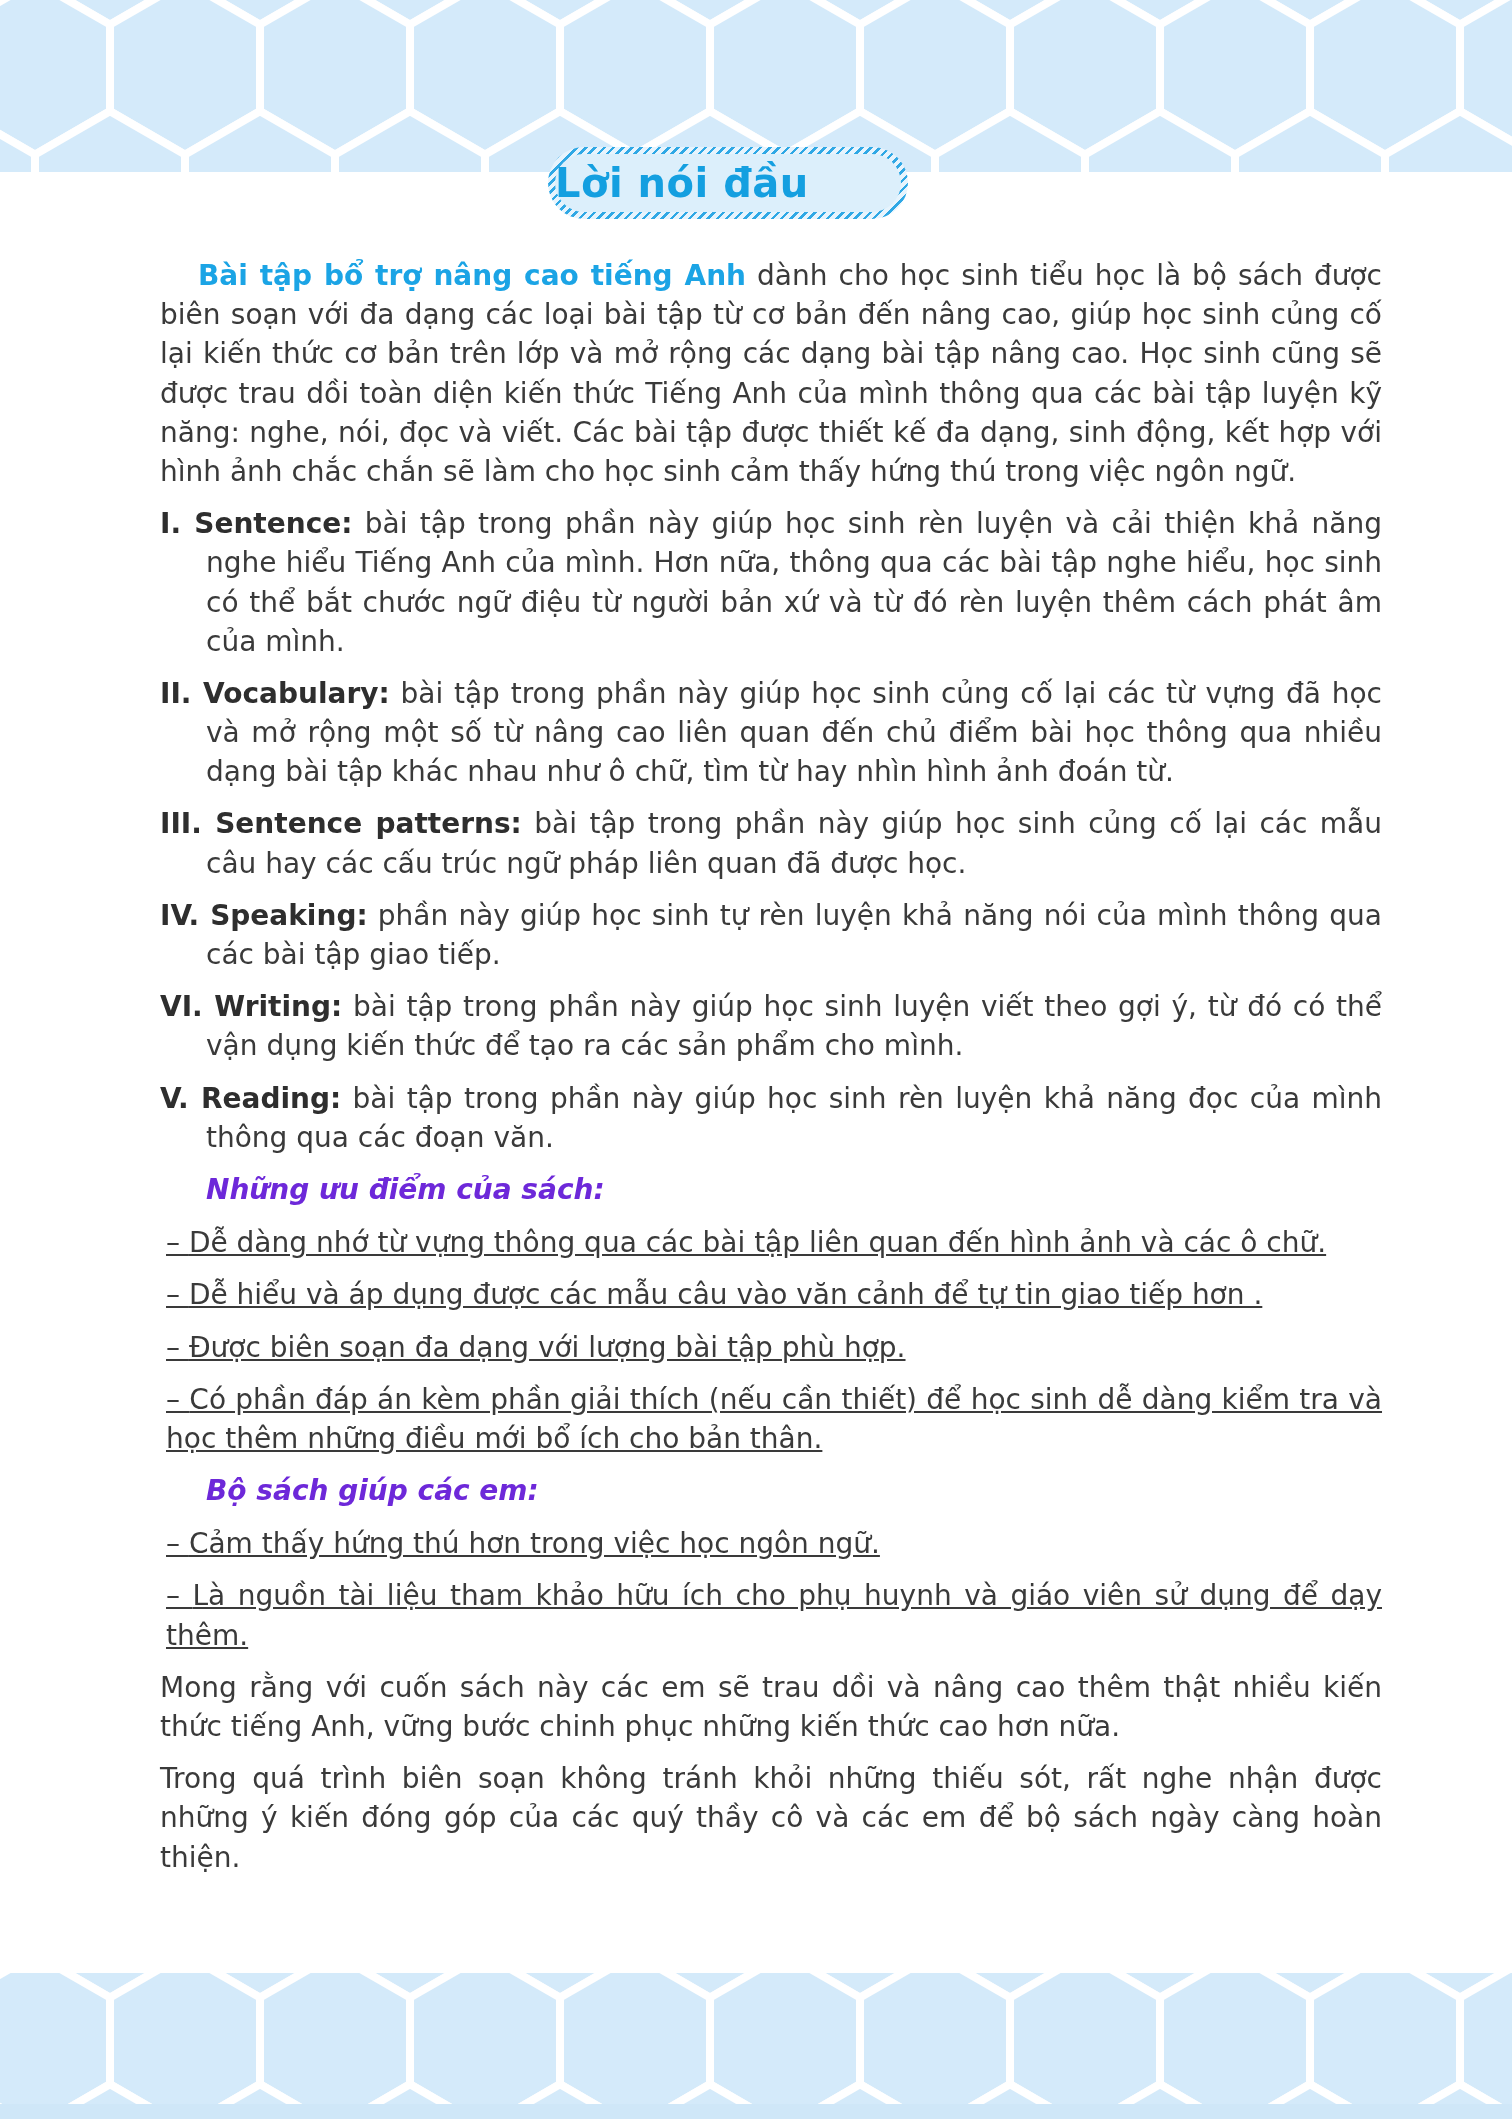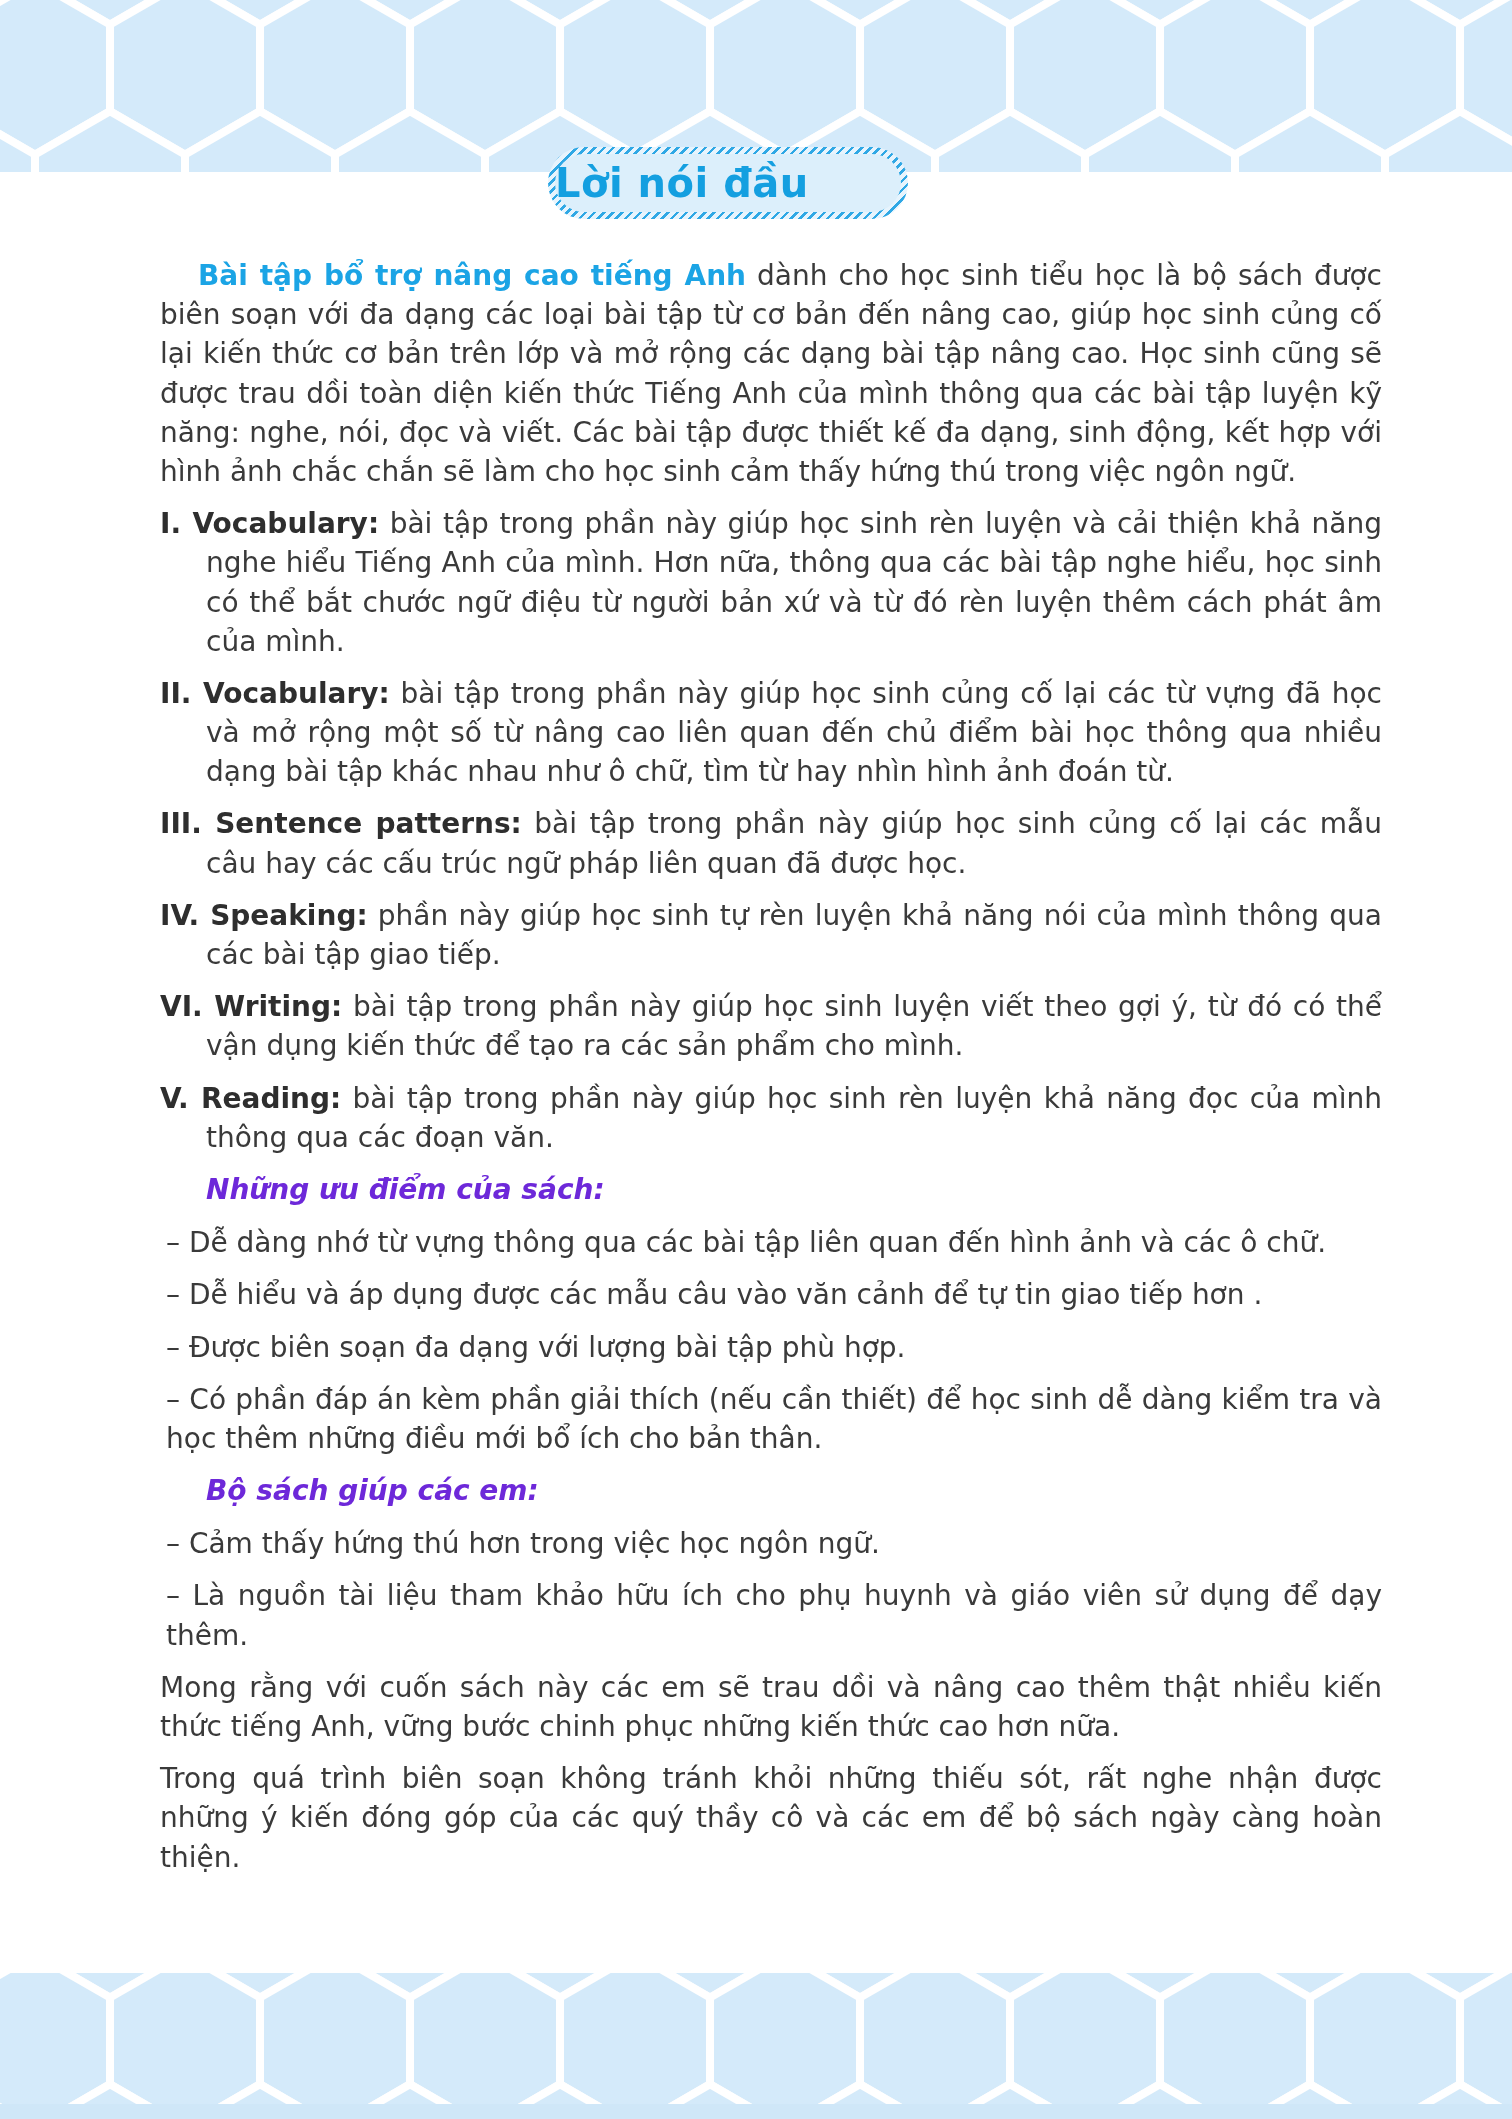--- a/index.html
+++ b/index.html
@@ -56,21 +56,21 @@
   .lead-blue { color: #1ba4e5; font-weight: bold; }
   .section { padding-left: 46px; text-indent: -46px; }
   .section .sec-label { font-weight: bold; color: #2e2e2e; }
   .blue-heading {
     color: #6d28d9;
     font-weight: bold;
     font-style: italic;
     margin: 6px 0 14px 46px !important;
     text-align: left !important;
   }
-  .bullet { padding-left: 6px; }
+  .bullet { padding-left: 6px; text-decoration: underline; }
 </style>
 </head>
 <body>
 
 <div class="page">
 
   <svg class="hex-band top" width="1512" height="172" aria-hidden="true">
     <defs>
       <pattern id="hexpat" width="150" height="260" patternUnits="userSpaceOnUse" patternTransform="translate(35,-62)">
         <rect width="150" height="260" fill="#d4eafa"></rect>
@@ -94,21 +94,21 @@
     <div class="title-badge-inner">
       <span>Lời nói đầu</span>
     </div>
   </div>
 
   <div class="content">
 
     <p class="indent-first"><span class="lead-blue">Bài tập bổ trợ nâng cao tiếng Anh</span><span> dành cho học sinh tiểu học là bộ sách được biên soạn với đa dạng các loại bài tập từ cơ bản đến nâng cao, giúp học sinh củng cố lại kiến thức cơ bản trên lớp và mở rộng các dạng bài tập nâng cao. Học sinh cũng sẽ được trau dồi toàn diện kiến thức Tiếng Anh của mình thông qua các bài tập luyện kỹ năng: nghe, nói, đọc và viết. Các bài tập được thiết kế đa dạng, sinh động, kết hợp với hình ảnh chắc chắn sẽ làm cho học sinh cảm thấy hứng thú trong việc ngôn ngữ.</span></p>
 
 
-    <p class="section"><span class="sec-label">I. Vocabulary:</span><span> bài tập trong phần này giúp học sinh rèn luyện và cải thiện khả năng nghe hiểu Tiếng Anh của mình. Hơn nữa, thông qua các bài tập nghe hiểu, học sinh có thể bắt chước ngữ điệu từ người bản xứ và từ đó rèn luyện thêm cách phát âm của mình.</span></p>
+    <p class="section"><span class="sec-label">I. Sentence:</span><span> bài tập trong phần này giúp học sinh rèn luyện và cải thiện khả năng nghe hiểu Tiếng Anh của mình. Hơn nữa, thông qua các bài tập nghe hiểu, học sinh có thể bắt chước ngữ điệu từ người bản xứ và từ đó rèn luyện thêm cách phát âm của mình.</span></p>
 
     <p class="section"><span class="sec-label">II. Vocabulary:</span><span> bài tập trong phần này giúp học sinh củng cố lại các từ vựng đã học và mở rộng một số từ nâng cao liên quan đến chủ điểm bài học thông qua nhiều dạng bài tập khác nhau như ô chữ, tìm từ hay nhìn hình ảnh đoán từ.</span></p>
 
     <p class="section"><span class="sec-label">III. Sentence patterns:</span><span> bài tập trong phần này giúp học sinh củng cố lại các mẫu câu hay các cấu trúc ngữ pháp liên quan đã được học.</span></p>
 
     <p class="section"><span class="sec-label">IV. Speaking:</span><span> phần này giúp học sinh tự rèn luyện khả năng nói của mình thông qua các bài tập giao tiếp.</span></p>
 
     <p class="section"><span class="sec-label">VI. Writing:</span><span> bài tập trong phần này giúp học sinh luyện viết theo gợi ý, từ đó có thể vận dụng kiến thức để tạo ra các sản phẩm cho mình.</span></p>
 
     <p class="section"><span class="sec-label">V. Reading:</span><span> bài tập  trong phần này giúp học sinh rèn luyện khả năng đọc của mình thông qua các đoạn văn.</span></p>

